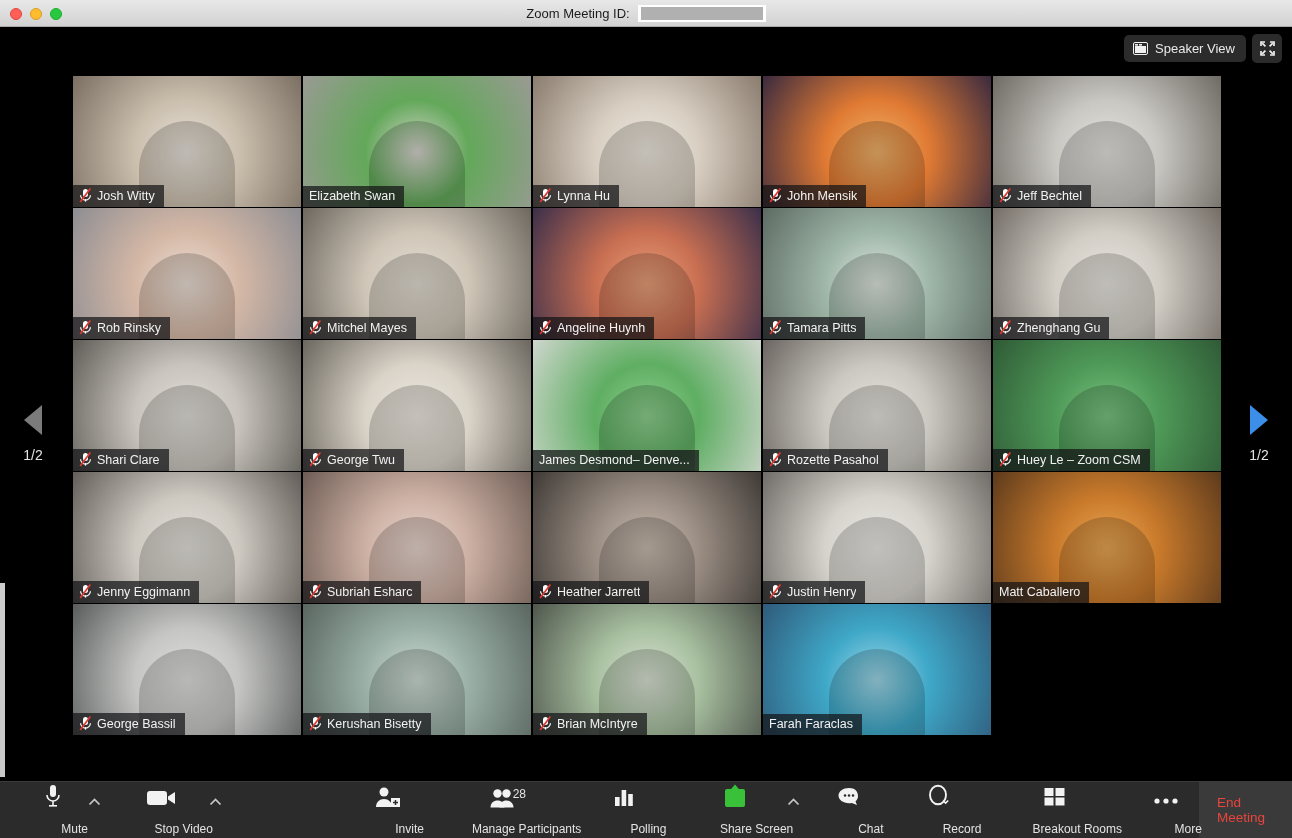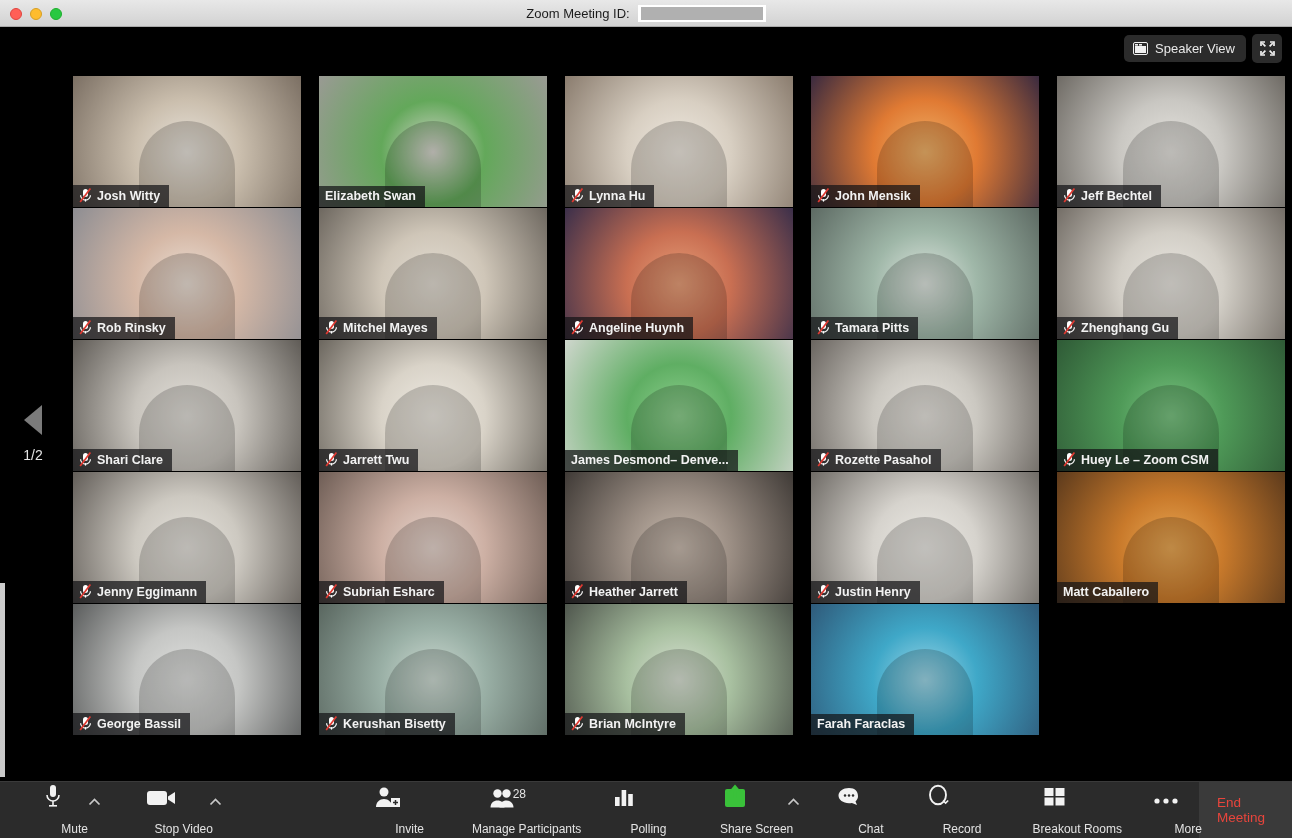--- a/index.html
+++ b/index.html
@@ -67,22 +67,21 @@
   .pager.right .tri { border-top: 15px solid transparent; border-bottom: 15px solid transparent; border-left: 18px solid #3b8fe8; }
   .pager .pnum { margin-top: 12px; font-size: 14px; color: #e4e4e4; }
 
   
   .grid {
     position: absolute; left: 73px; top: 49px;
     width: 1148px; height: 664px;
     display: grid;
     grid-template-columns: repeat(5, 228px);
     grid-template-rows: repeat(5, 131px);
-    gap: 1px 18px;
-    font-weight: bold;
+    gap: 1px 2px;
   }
   .tile { position: relative; overflow: hidden; background: #10141a; }
   .tile.active { outline: 3px solid #e9e92b; outline-offset: -3px; }
   .tile .vid { position: absolute; inset: 0; }
 
   
   .nameplate {
     position: absolute; left: 0; bottom: 0;
     display: flex; align-items: center; gap: 5px;
     background: rgba(20,20,22,0.72);
@@ -316,21 +315,21 @@
         <div class="tile">
           <div class="vid" style="background: radial-gradient(circle at 50% 58%, rgb(239, 235, 227) 0%, rgb(217, 211, 200) 38%, rgb(107, 102, 94) 100%);"></div>
           <div style="position: absolute; left: 50%; bottom: 0px; transform: translateX(-50%); width: 96px; height: 86px; border-radius: 48px 48px 0px 0px; background: rgba(0, 0, 0, 0.18);"></div>
           <div class="nameplate">
             <span class="mute-ico"><svg width="13" height="15" viewBox="0 0 13 15" aria-hidden="true">
                 <rect x="4" y="1" width="5" height="8" rx="2.5" fill="#ffffff"></rect>
                 <path d="M1.6 7.2a4.9 4.9 0 0 0 9.8 0" fill="none" stroke="#ffffff" stroke-width="1.2"></path>
                 <rect x="5.9" y="11.2" width="1.2" height="2.4" fill="#ffffff"></rect>
                 <path d="M1.2 14L11.4 0.6" stroke="#e03a32" stroke-width="1.7"></path>
               </svg></span>
-            <span class="nm">Jarrett Twu</span>
+            <span class="nm">George Twu</span>
           </div>
         </div>
         <div class="tile">
           <div class="vid" style="background: radial-gradient(circle at 50% 58%, rgb(143, 208, 143) 0%, rgb(95, 174, 99) 38%, rgb(207, 214, 205) 100%);"></div>
           <div style="position: absolute; left: 50%; bottom: 0px; transform: translateX(-50%); width: 96px; height: 86px; border-radius: 48px 48px 0px 0px; background: rgba(0, 0, 0, 0.18);"></div>
           <div class="nameplate">
             <span class="nm">James Desmond– Denve...</span>
           </div>
         </div>
         <div class="tile">

